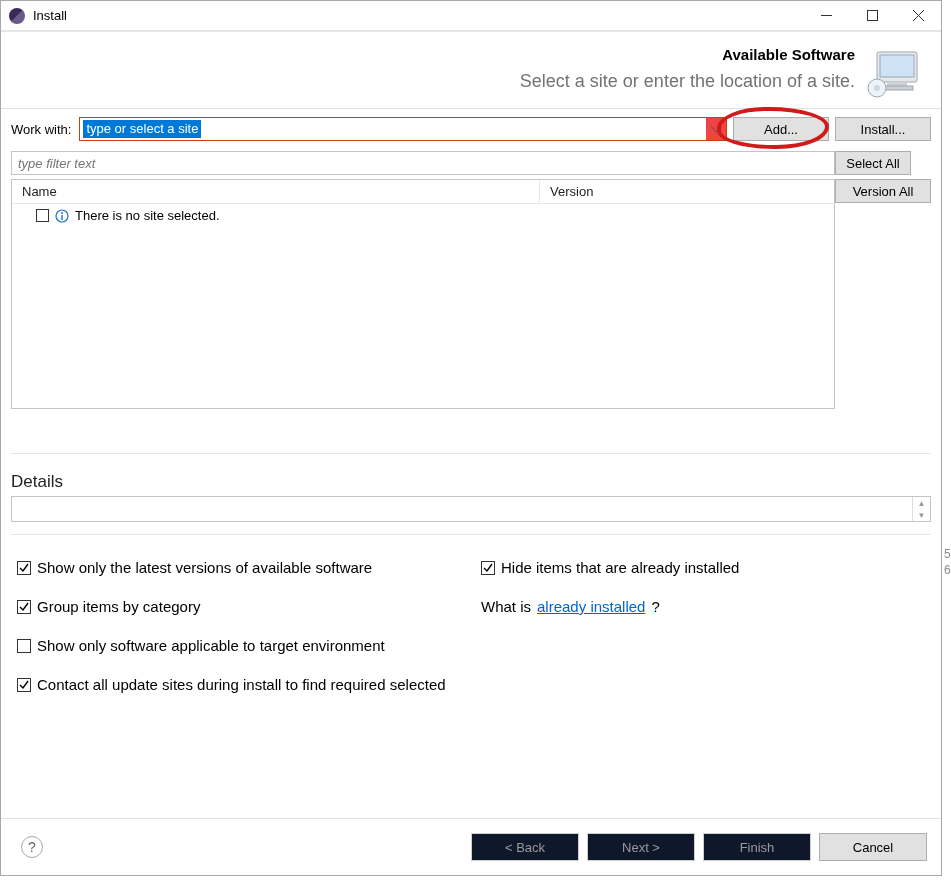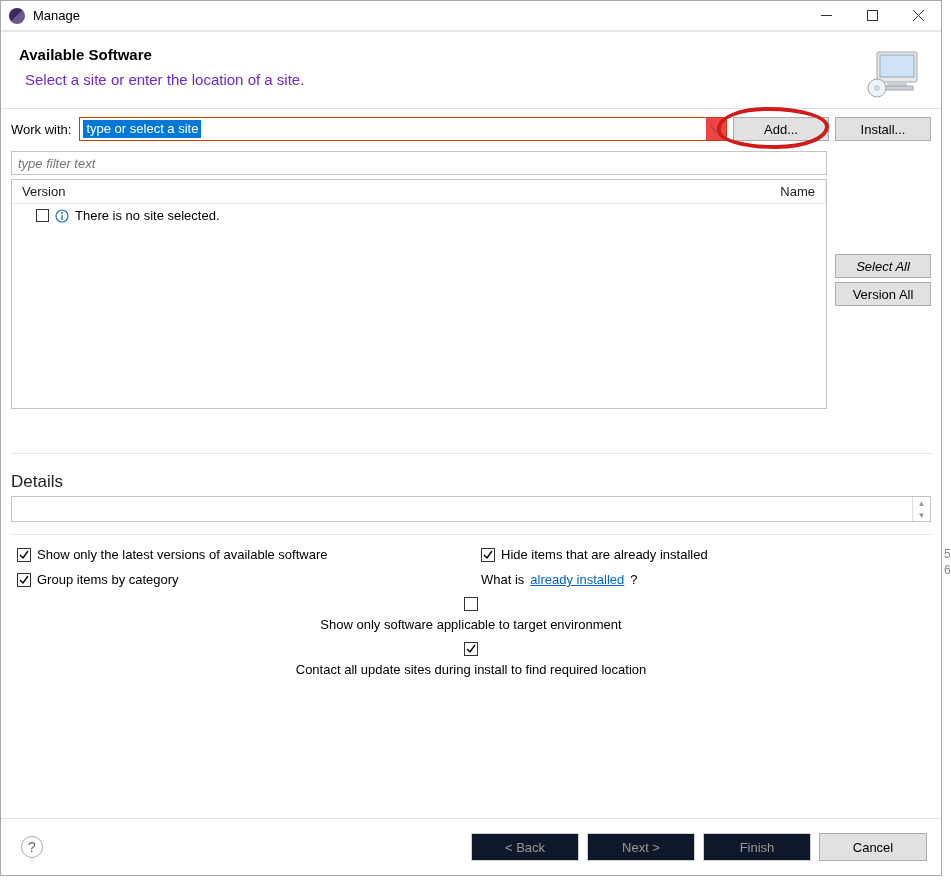--- a/index.html
+++ b/index.html
@@ -44,23 +44,23 @@
       color: #333;
     }
     .win-btn svg { width: 11px; height: 11px; }
     .header-panel {
       padding: 14px 18px 10px 18px;
       border-top: 1px solid #e5e5e5;
       border-bottom: 1px solid #e0e0e0;
       display: flex;
       align-items: flex-start;
     }
-    .header-left { flex: 1; }
+    .header-left { flex: 1; text-align: right; }
     .header-title { font-weight: bold; font-size: 15px; margin-bottom: 8px; }
-    .header-sub { font-size: 15px; padding-left: 6px; color: #6d28d9; }
+    .header-sub { font-size: 18px; padding-left: 6px; color: #737373; }
     .header-icon {
       width: 58px; height: 50px; position: relative;
       margin-left: 10px; margin-top: 2px;
     }
     .work-row {
       display: flex; align-items: center; padding: 8px 10px 10px 10px; gap: 6px;
     }
     .work-label { white-space: nowrap; padding-right: 2px; text-align: right; }
     .combo-wrap {
       flex: 1; position: relative;
@@ -101,23 +101,22 @@
       position: absolute;
       border: 4px solid #d11a1a;
       border-radius: 45% 55% 48% 52% / 52% 48% 55% 45%;
       pointer-events: none;
     }
     .content-area {
       flex: 1;
       border: 0 solid #ccc;
       margin: 0 10px;
       display: flex;
-      gap: 8px;
+      gap: 0;
       position: relative;
-      align-items: center;
     }
     .list-pane {
       flex: 1;
       display:flex; flex-direction:column;
     }
     .filter-input {
       height: 24px;
       border: 1px solid #c4c4c4;
       padding: 0 6px;
       font-size: 13px;
@@ -165,22 +164,22 @@
     }
     .spinner div{flex:1;display:flex;align-items:center;justify-content:center;color:#999;font-size:8px;}
     .divider { height:1px; background:#e5e5e5; margin: 6px 10px; }
     .checks {
       display: grid;
       grid-template-columns: 1fr 1fr;
       column-gap: 20px;
       row-gap: 10px;
       padding: 6px 16px 0 16px;
     }
-    .check-row { display:flex; align-items:center; gap:6px; font-size:13px; }
-    .check-row.span2 { grid-column: 1 / span 2; flex-direction: column; }
+    .check-row { display:flex; align-items:center; gap:6px; font-size:15px;margin-top:12px; }
+    .check-row.span2 { grid-column: 1 / span 2; }
     .ck { width:14px;height:14px;border:1px solid #333;display:flex;align-items:center;justify-content:center;}
     .ck.checked svg{display:block;} .ck svg{display:none;width:10px;height:10px;}
     a.link { color:#0066cc; text-decoration:underline; }
     .footer {
       border-top:1px solid #e0e0e0;
       padding: 14px 14px;
       display:flex; align-items:center; gap:8px;
     }
     .footer-spacer {flex:1;}
     .help-icon {
@@ -199,21 +198,21 @@
       font-size: 12px; color:#8a8a8a; line-height:16px;
     }
   </style>
 </head>
 <body>
 
 <div class="window">
 
   <div class="titlebar">
     <div class="titlebar-icon"></div>
-    <div class="titlebar-text">Manage</div>
+    <div class="titlebar-text">Install</div>
     <div class="titlebar-spacer"></div>
     <div class="win-btn">
       <svg viewBox="0 0 11 11">
           <path d="M0 5.5 H11" stroke="currentColor" stroke-width="1"></path>
         </svg>
     </div>
     <div class="win-btn">
       <svg viewBox="0 0 11 11">
           <rect x="0.5" y="0.5" width="10" height="10" fill="none" stroke="currentColor" stroke-width="1"></rect>
         </svg>
@@ -256,36 +255,36 @@
     <button class="btn">Add...</button>
     <button class="btn">Install...</button>
     <div class="red-circle" style="left:716px; top:-2px; width:112px; height:42px;"></div>
   </div>
 
   <div class="content-area">
     <div class="list-pane">
       <input class="filter-input" placeholder="type filter text" style="">
       <div class="tree-box">
         <div class="tree-header">
+          <div class="th">Name</div>
           <div class="th" style="flex:1;border-right:none;">Version</div>
-          <div class="th">Name</div>
         </div>
         <div class="tree-row">
           <div class="tree-check"></div>
           <svg class="info-icon" viewBox="0 0 14 14">
             <circle cx="7" cy="7" r="6" fill="none" stroke="#1e6fd6" stroke-width="1.2"></circle>
             <circle cx="7" cy="4" r="1" fill="#1e6fd6"></circle>
             <rect x="6.3" y="6" width="1.4" height="5" fill="#1e6fd6"></rect>
           </svg>
           <span>There is no site selected.</span>
         </div>
       </div>
     </div>
     <div class="side-buttons">
-      <button class="btn" style="min-width:0;width:96px;font-style:italic;">Select All</button>
+      <button class="btn" style="min-width:0;width:76px;">Select All</button>
       <button class="btn" style="min-width:0;width:96px;">Version All</button>
     </div>
   </div>
 
   <div style="height:38px;"></div>
   <div class="divider"></div>
 
   <div class="details-block">
     <div class="details-label">Details</div>
     <div class="details-box">
@@ -331,21 +330,21 @@
     <label class="check-row span2">
       <span class="ck"></span>
       <span>Show only software applicable to target environment</span>
     </label>
     <label class="check-row span2">
       <span class="ck checked">
           <svg viewBox="0 0 10 10">
             <path d="M1 5 L4 8 L9 1" fill="none" stroke="#000" stroke-width="1.4"></path>
           </svg>
         </span>
-      <span>Contact all update sites during install to find required location</span>
+      <span>Contact all update sites during install to find required selected</span>
     </label>
   </div>
 
   <div style="flex:1;"></div>
 
   <div class="footer">
     <div class="help-icon">?</div>
     <div class="footer-spacer"></div>
     <button class="fbtn disabled">&lt; Back</button>
     <button class="fbtn disabled">Next &gt;</button>

